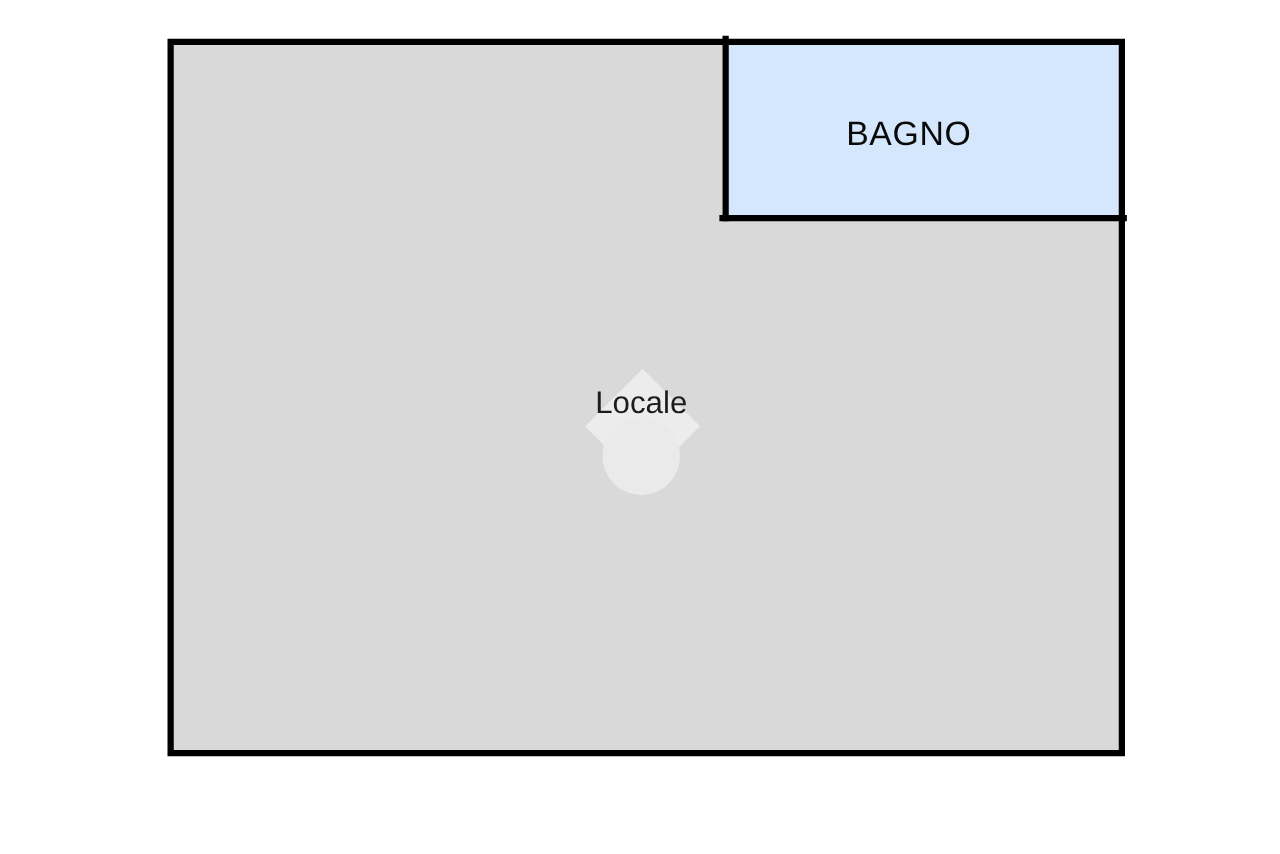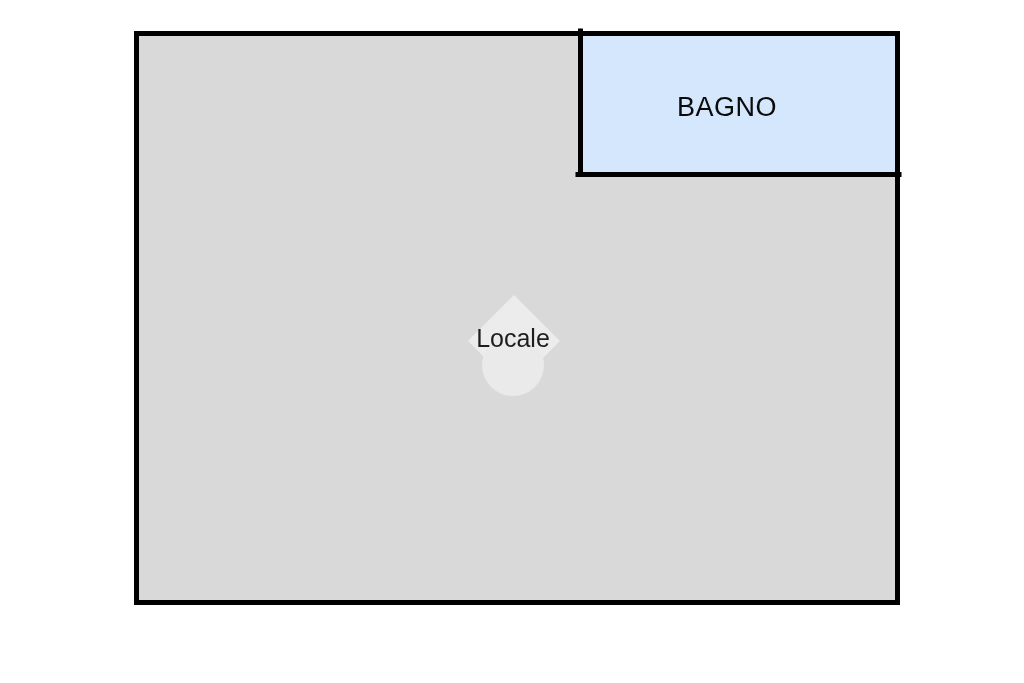--- a/index.html
+++ b/index.html
@@ -38,21 +38,21 @@
     width: 298px;
     font-size: 27px;
     letter-spacing: 0.5px;
     font-weight: 400;
     color: #0a0a0a;
   }
 
   
   #label-locale {
     left: 413px;
-    top: 324px;
+    top: 308px;
     width: 200px;
     font-size: 25px;
     font-weight: 400;
     color: #1d1d1d;
   }
 
   svg { display: block; }
 </style>
 </head>
 <body>

